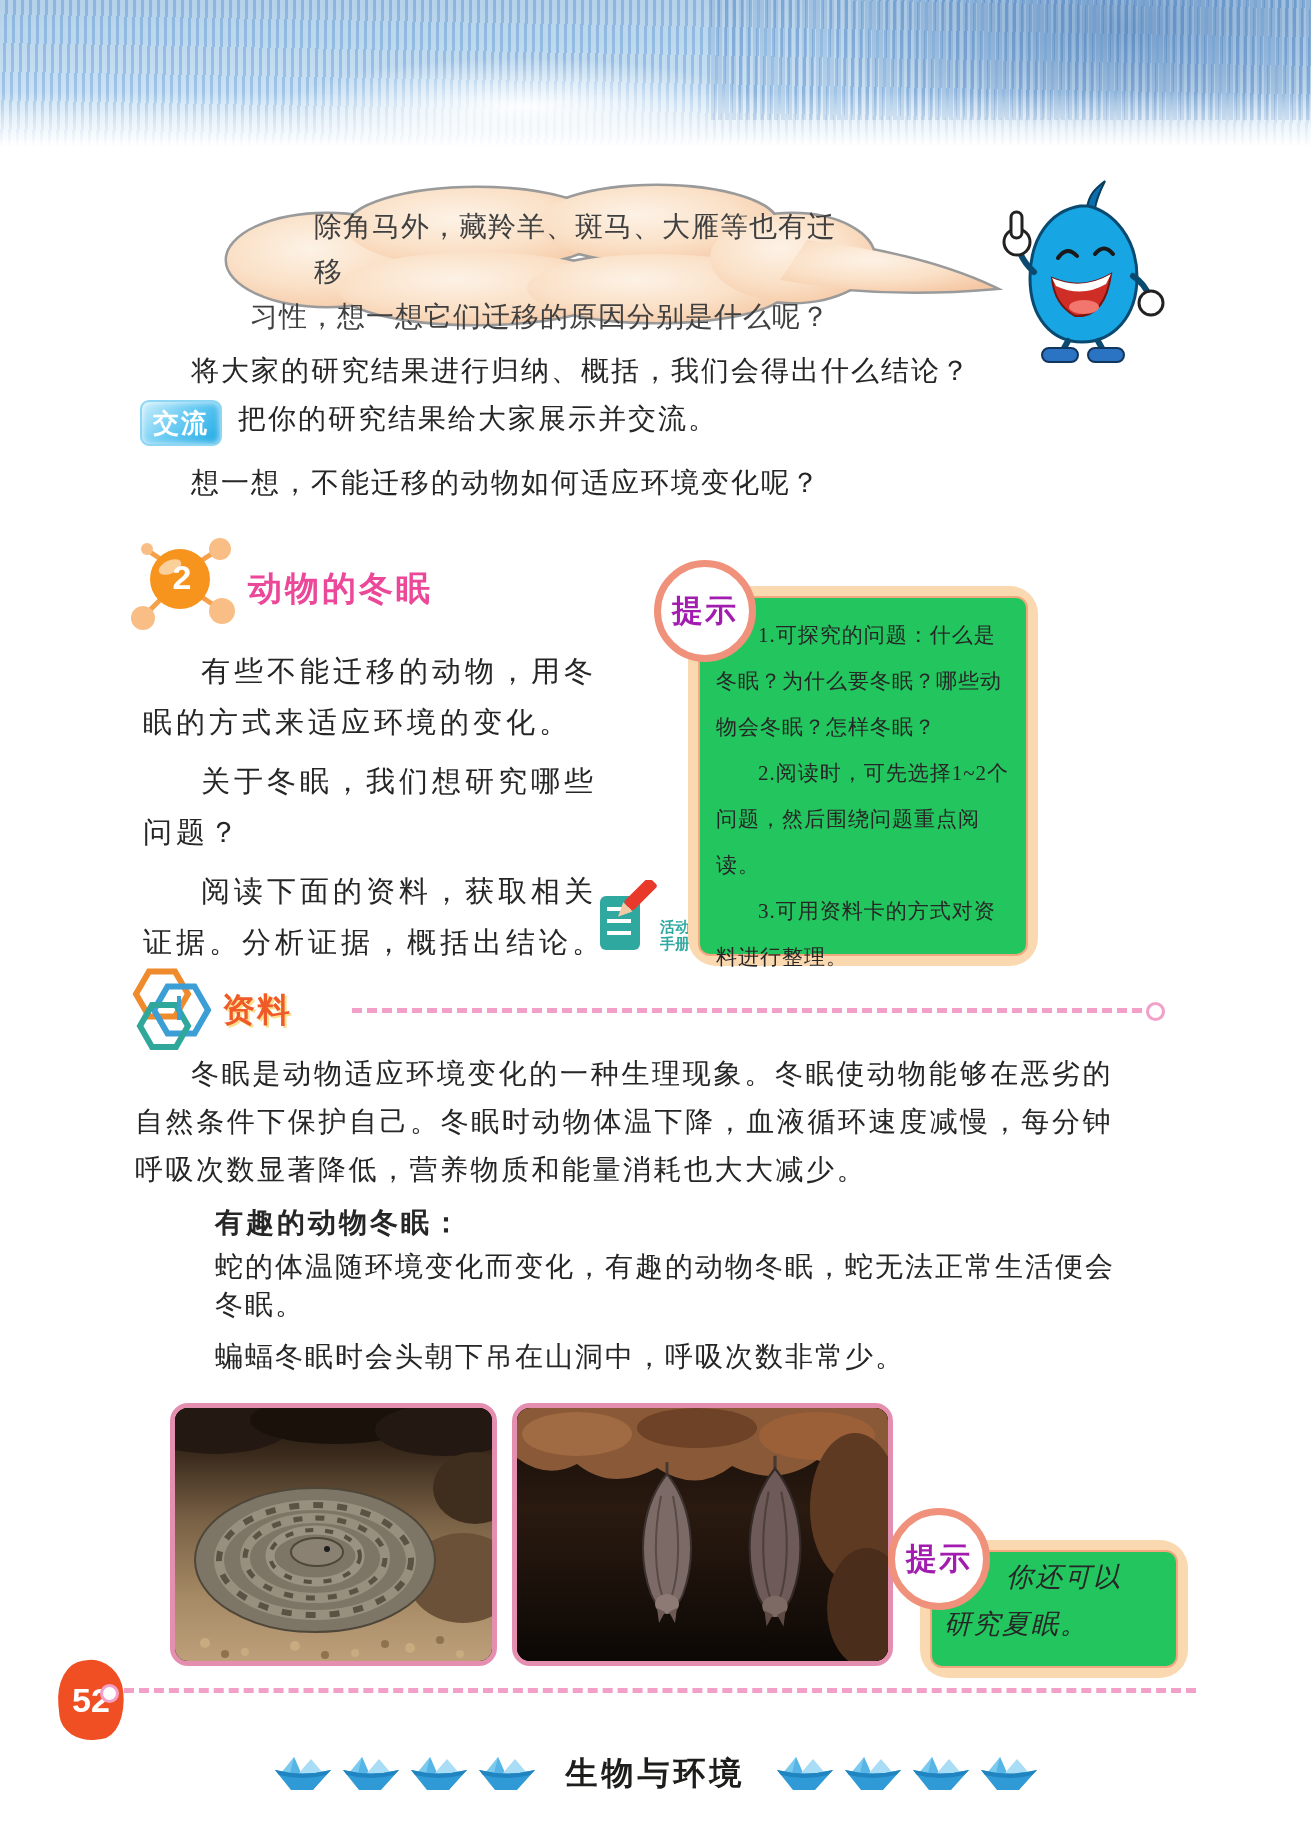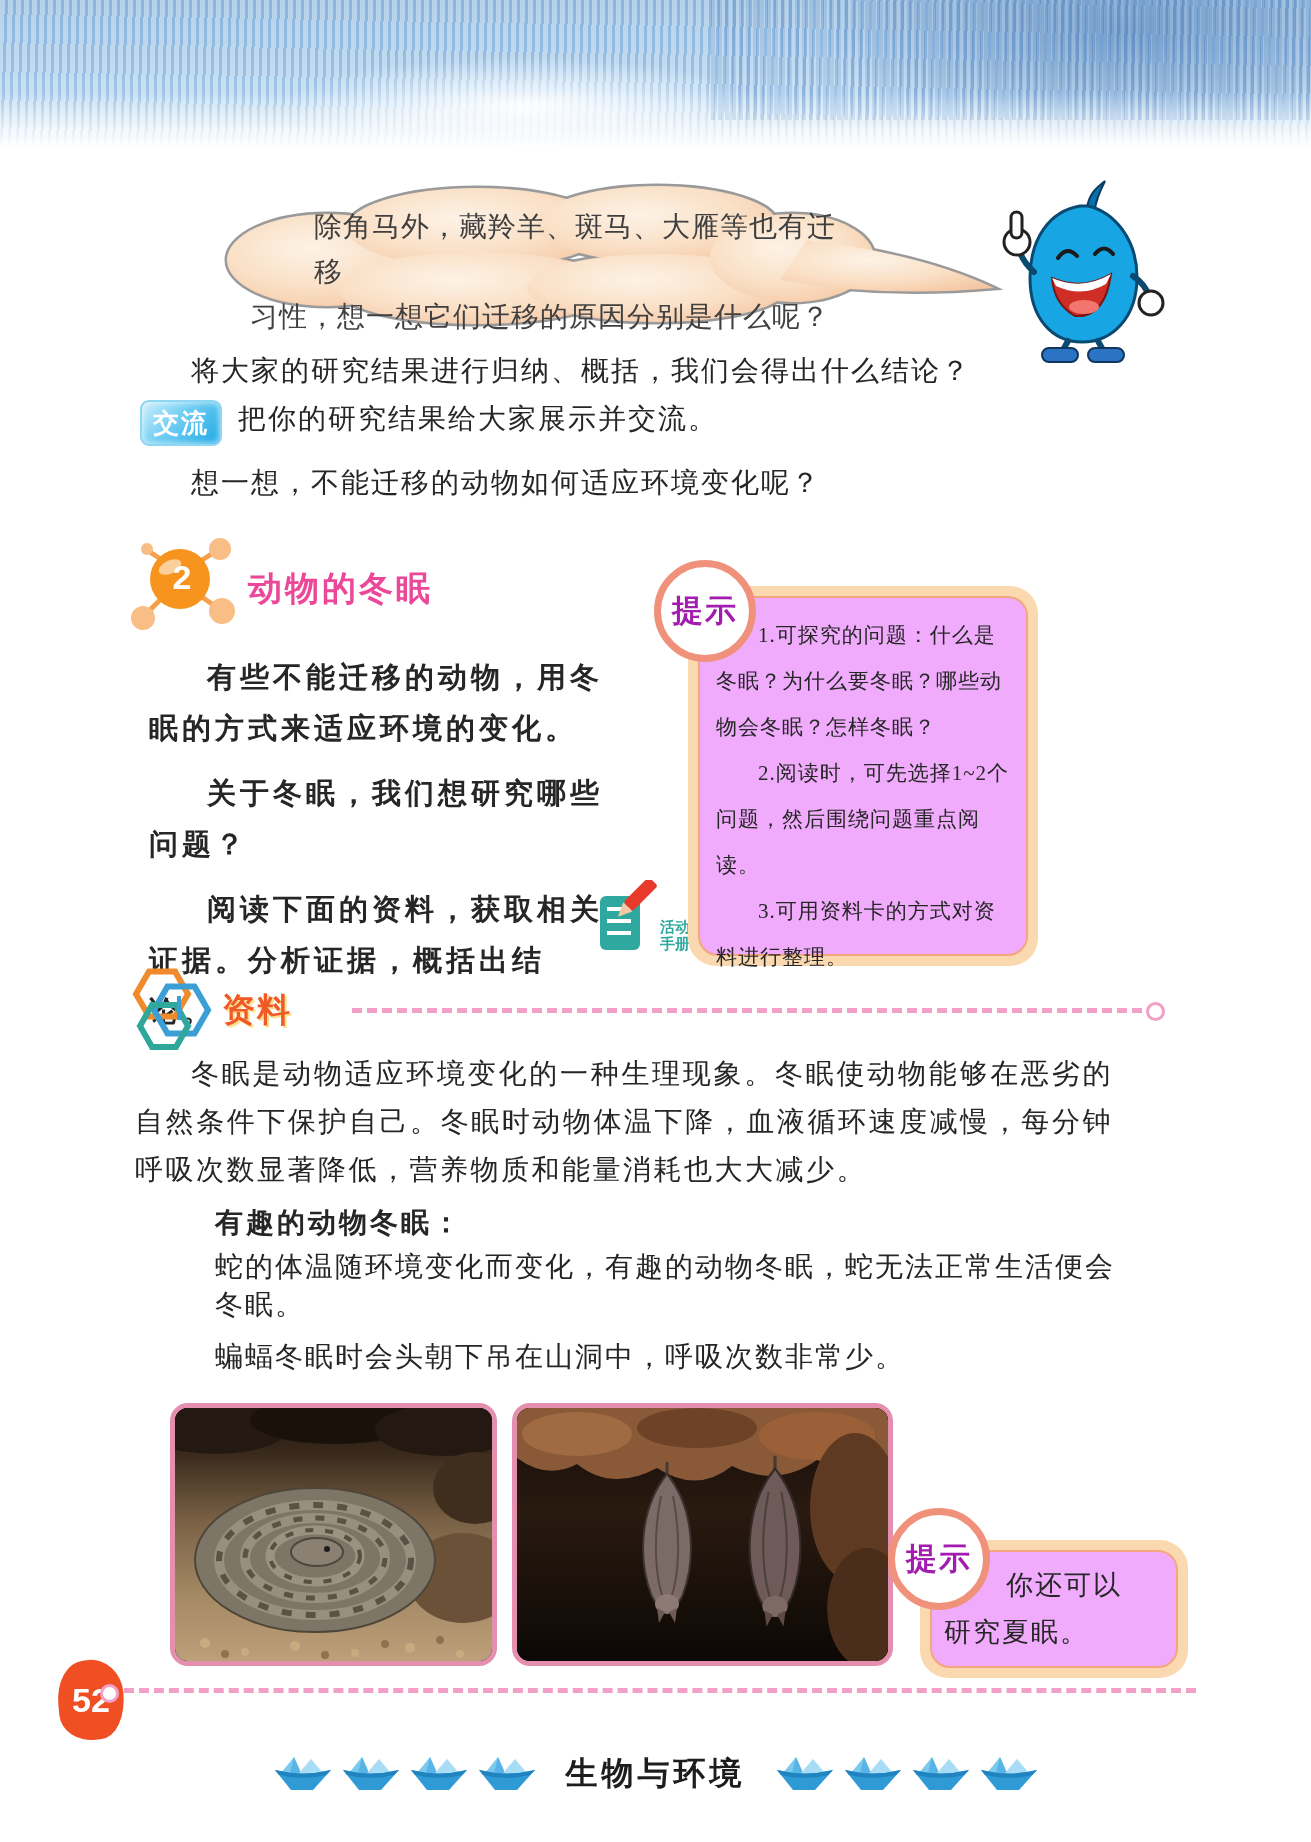--- a/index.html
+++ b/index.html
@@ -33,38 +33,38 @@
       font-size:26px;font-weight:bold;letter-spacing:2px;box-shadow:inset 0 0 6px rgba(255,255,255,.8);}
   .exchange-text{font-size:28px;letter-spacing:2px;margin-left:16px;}
   
   .section-icon{position:absolute;left:130px;top:538px;width:106px;height:96px;}
   .section-num{position:absolute;left:160px;top:558px;width:44px;text-align:center;color:#ffffff;
       font-family:"Liberation Sans","DejaVu Sans",sans-serif;font-size:34px;font-weight:bold;}
   .section-title{position:absolute;left:248px;top:566px;font-family:"Liberation Sans","DejaVu Sans",sans-serif;
       font-size:34px;font-weight:bold;color:#ec4899;letter-spacing:3px;}
   
   .left-col{position:absolute;left:135px;top:638px;width:482px;}
-  .left-col p{margin:14px;font-size:29px;line-height:51px;letter-spacing:4px;text-indent:2em;font-weight:bold;}
+  .left-col p{margin:8px;font-size:29px;line-height:51px;letter-spacing:4px;text-indent:2em;}
   
   .handbook{position:absolute;left:598px;top:880px;width:120px;height:80px;}
   .handbook-label{position:absolute;left:62px;top:38px;font-family:"Liberation Sans","DejaVu Sans",sans-serif;
       font-size:15px;line-height:17px;color:#2fa8a0;font-weight:bold;}
   
   .hint-badge{position:absolute;width:88px;height:88px;border-radius:50%;background:#ffffff;border:7px solid #f0927b;
       display:flex;align-items:center;justify-content:center;z-index:5;
       color:#a21caf;font-family:"Liberation Sans","DejaVu Sans",sans-serif;font-weight:bold;font-size:31px;letter-spacing:2px;}
   .hint-box-outer{position:absolute;background:#fbd9b0;border-radius:28px;padding:10px;}
-  .hint-box-inner{width:100%;height:100%;box-sizing:border-box;background:#f0abfc;border:2px solid #f2a77e;border-radius:20px;}
+  .hint-box-inner{width:100%;height:100%;box-sizing:border-box;background:#22c55e;border:2px solid #f2a77e;border-radius:12px;}
   #hint1-badge{left:654px;top:560px;}
   #hint1-box{left:688px;top:586px;width:330px;height:360px;}
   #hint1-box .hint-box-inner{padding:14px 14px 0 16px;}
   #hint1-box p{margin:0;font-size:21px;line-height:46px;letter-spacing:1px;text-indent:2em;color:#262626;}
   #hint2-badge{left:888px;top:1508px;}
   #hint2-box{left:920px;top:1540px;width:248px;height:118px;}
-  #hint2-box .hint-box-inner{padding:10px 10px 0 12px;}
+  #hint2-box .hint-box-inner{padding:2px 10px 0 12px;font-style:italic;}
   #hint2-box p{margin:0;font-size:27px;line-height:47px;letter-spacing:2px;color:#262626;}
   #hint2-box p.l1{text-indent:2.3em;}
   
   .mat-icon{position:absolute;left:132px;top:962px;width:88px;height:98px;}
   .mat-label{position:absolute;left:222px;top:988px;font-family:"Liberation Sans","DejaVu Sans",sans-serif;
       font-size:33px;font-weight:bold;color:#f05a28;letter-spacing:2px;text-shadow:2px 2px 0 #fbe08e;}
   .dash-line{position:absolute;height:0;border-top:5px dashed #f2a0c8;}
   #mat-dash{left:352px;top:1008px;width:790px;}
   .dash-ring{position:absolute;width:13px;height:13px;border-radius:50%;border:3px solid #f2a0c8;background:#fff;}
   #mat-ring{left:1146px;top:1002px;}

